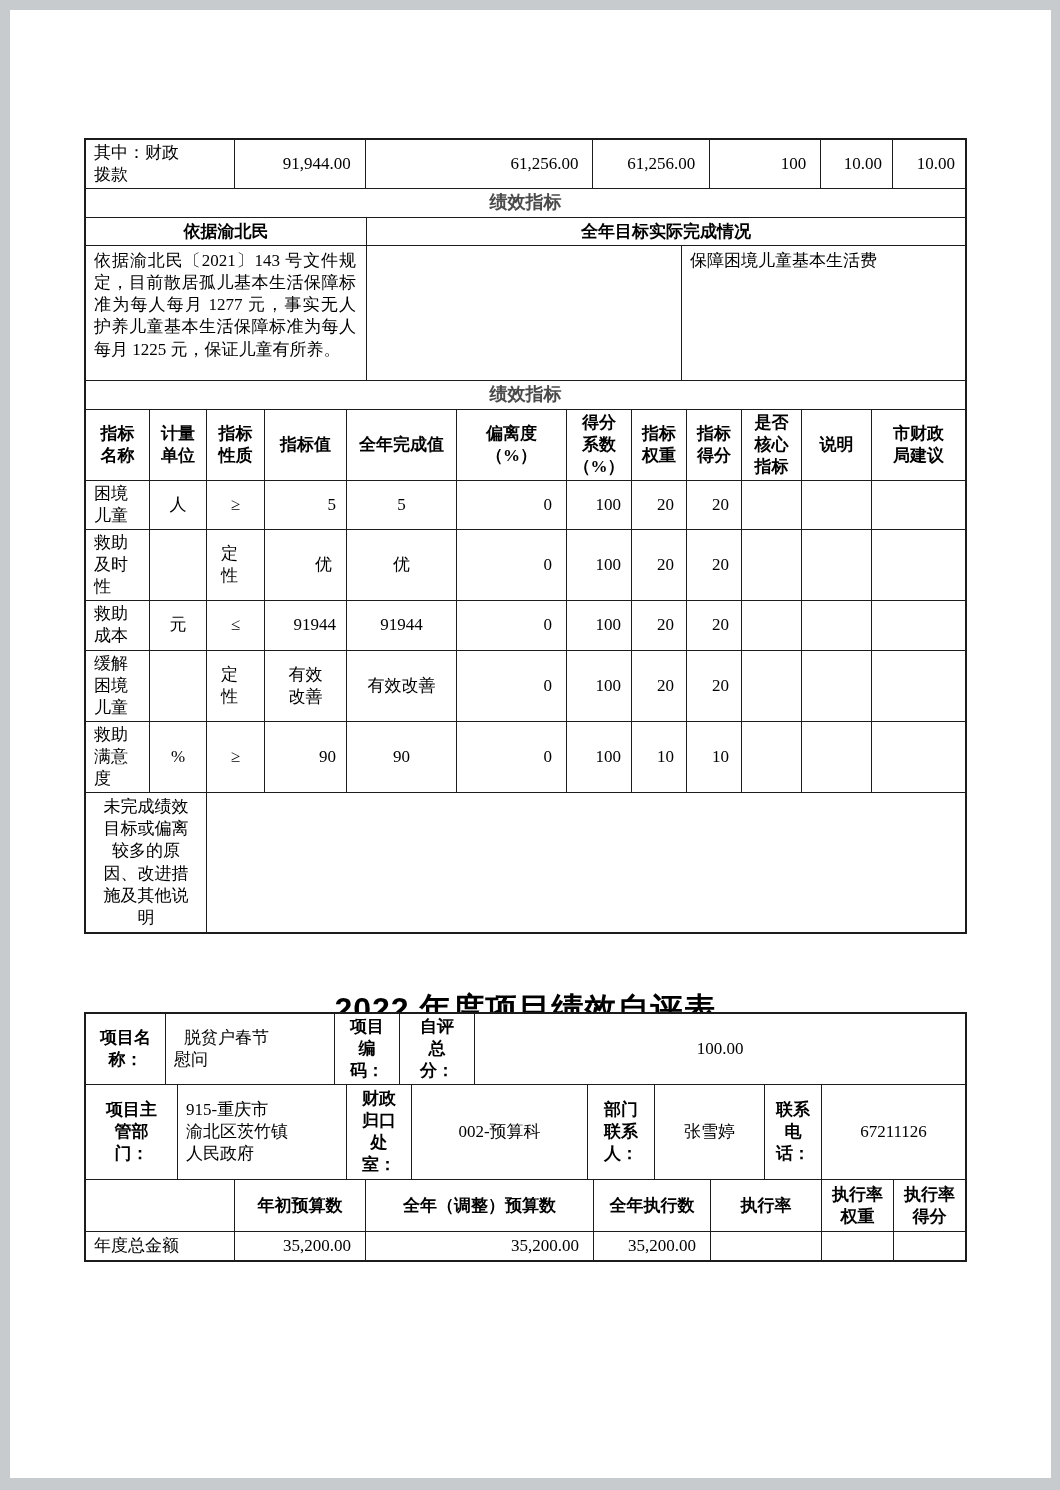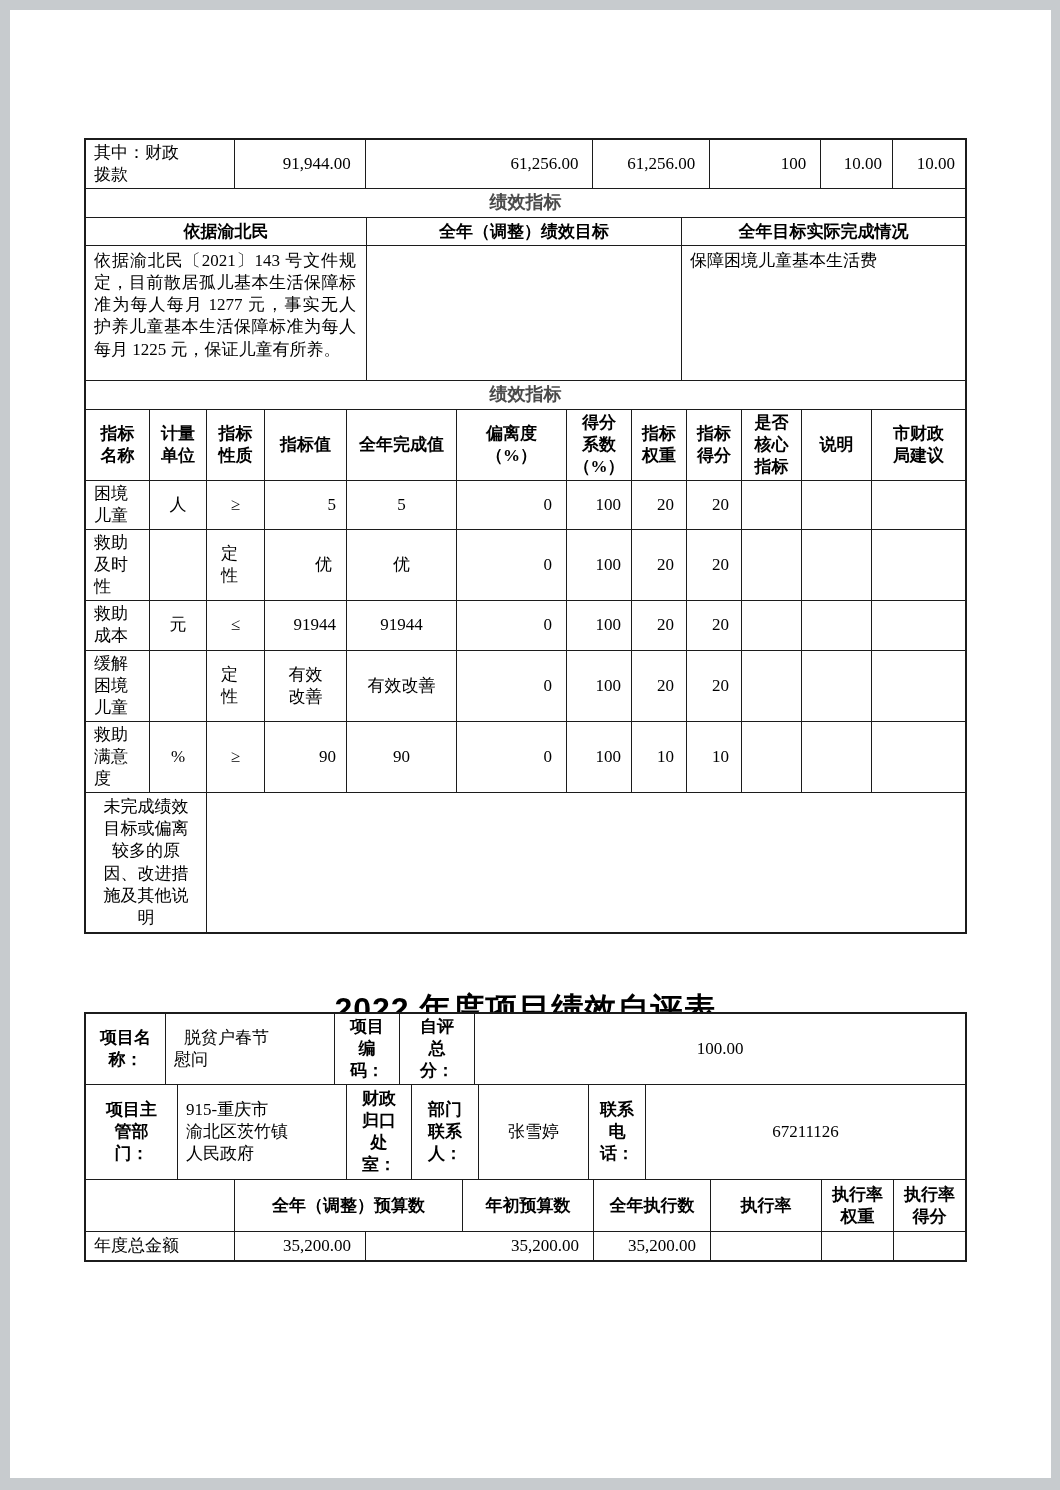--- a/index.html
+++ b/index.html
@@ -76,21 +76,20 @@
       <div class="cell right" style="width:72px;padding-right:10px">10.00</div>
       <div class="cell right grow" style="width:72px;padding-right:10px">10.00</div>
     </div>
 
     <div class="row" style="min-height:29px">
       <div class="cell sec">绩效指标</div>
     </div>
 
     <div class="row" style="min-height:28px">
       <div class="cell bold" style="width:281px">依据渝北民</div>
-      <div class="cell bold" style="width:315px">全年（调整）绩效目标</div>
       <div class="cell bold grow">全年目标实际完成情况</div>
     </div>
 
     <div class="row" style="min-height:135px">
       <div class="cell left top just" style="width:281px;padding-right:10px">依据渝北民〔2021〕143 号文件规定，目前散居孤儿基本生活保障标准为每人每月 1277 元，事实无人护养儿童基本生活保障标准为每人每月 1225 元，保证儿童有所养。</div>
       <div class="cell" style="width:315px"></div>
       <div class="cell left top grow">保障困境儿童基本生活费</div>
     </div>
 
     <div class="row" style="min-height:28px">
@@ -242,35 +241,36 @@
       <div class="cell bold" style="width:92px">项目主
 管部
 门：</div>
       <div class="cell left" style="width:169px">915-重庆市
 渝北区茨竹镇
 人民政府</div>
       <div class="cell bold" style="width:65px">财政
 归口
 处
 室：</div>
+      <div class="cell" style="width:176px">002-预算科</div>
       <div class="cell bold" style="width:67px">部门
 联系
 人：</div>
       <div class="cell" style="width:110px">张雪婷</div>
       <div class="cell bold" style="width:57px">联系
 电
 话：</div>
       <div class="cell grow">67211126</div>
     </div>
 
 
     <div class="row" style="min-height:52px">
       <div class="cell" style="width:149px"></div>
+      <div class="cell bold" style="width:131px">年初预算数</div>
       <div class="cell bold" style="width:228px">全年（调整）预算数</div>
-      <div class="cell bold" style="width:131px">年初预算数</div>
       <div class="cell bold" style="width:117px">全年执行数</div>
       <div class="cell bold" style="width:111px">执行率</div>
       <div class="cell bold" style="width:72px">执行率
 权重</div>
       <div class="cell bold grow">执行率
 得分</div>
     </div>
 
     <div class="row last" style="min-height:28px">
       <div class="cell left" style="width:149px">年度总金额</div>

